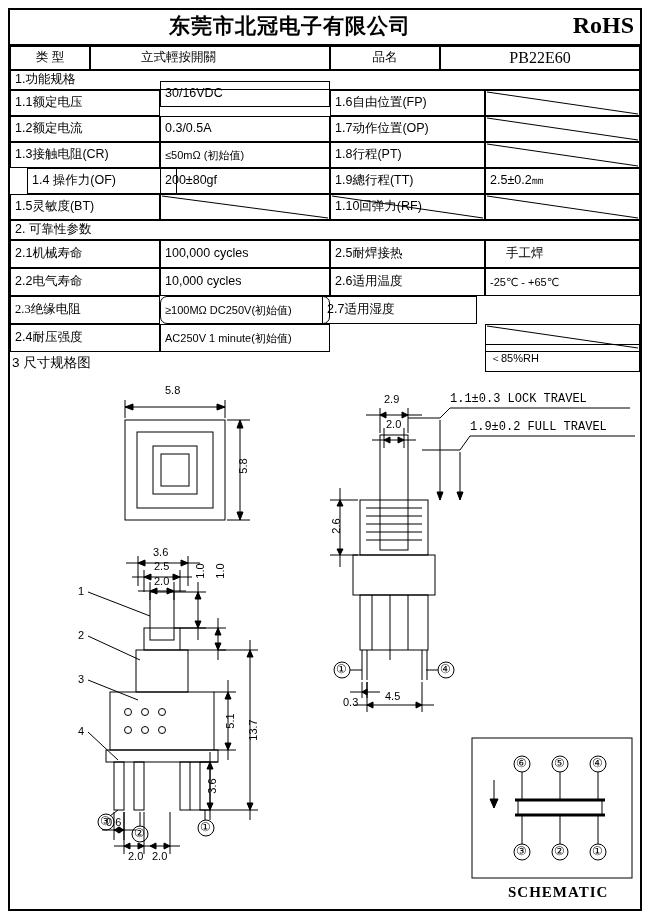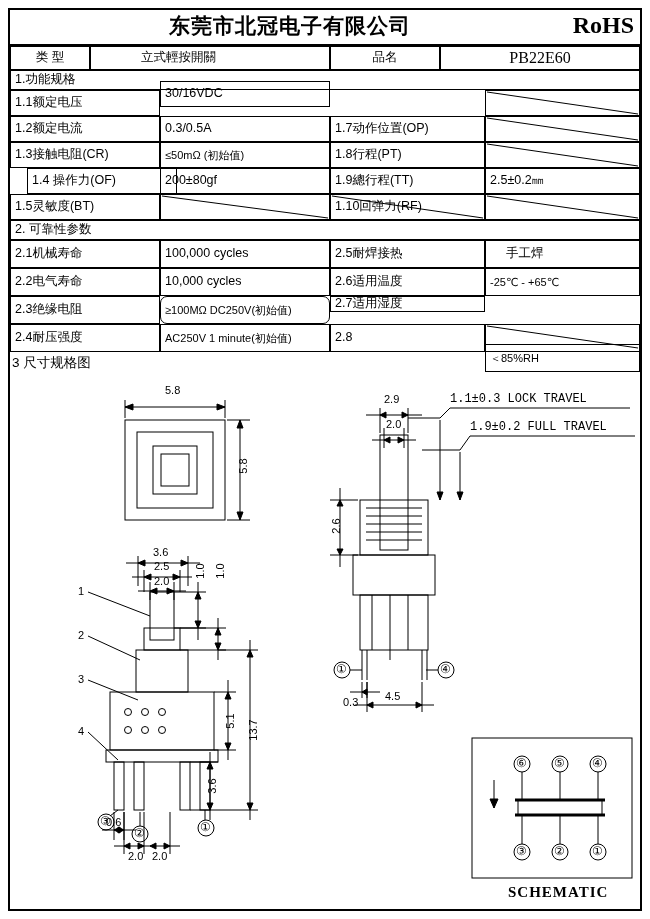--- a/index.html
+++ b/index.html
@@ -49,20 +49,23 @@
   <div class="cell" style="left:10px;top:70px;width:630px;height:20px;">
     <div class="in">1.功能规格</div>
   </div>
 
   <div class="cell" style="left:10px;top:90px;width:150px;height:26px;">
       <div class="in">1.1额定电压</div>
     </div>
   <div class="cell" style="left:160px;top:81px;width:170px;height:26px;padding-left:21px;">
       <div class="in">30/16VDC</div>
     </div>
+  <div class="cell" style="left:330px;top:90px;width:155px;height:26px;">
+      <div class="in">1.6自由位置(FP)</div>
+    </div>
   <div class="cell" style="left:485px;top:90px;width:155px;height:26px;">
       <div class="in"></div>
     </div>
 
   <div class="cell" style="left:10px;top:116px;width:150px;height:26px;">
       <div class="in">1.2额定电流</div>
     </div>
   <div class="cell" style="left:160px;top:116px;width:170px;height:26px;">
       <div class="in">0.3/0.5A</div>
     </div>
@@ -147,41 +150,38 @@
   <div class="cell" style="left:160px;top:268px;width:170px;height:28px;">
       <div class="in">10,000 cycles</div>
     </div>
   <div class="cell" style="left:330px;top:268px;width:155px;height:28px;">
       <div class="in">2.6适用温度</div>
     </div>
   <div class="cell" style="left:485px;top:268px;width:155px;height:28px;text-align:center;">
       <div class="in sm">-25℃ - +65℃</div>
     </div>
 
-  <div class="cell" style="left:10px;top:296px;width:150px;height:28px;">
+  <div class="cell" style="left:10px;top:296px;width:150px;height:28px;font-family:Liberation Serif, serif;">
       <div class="in">2.3绝缘电阻</div>
     </div>
   <div class="cell" style="left:160px;top:296px;width:170px;height:28px;border-radius:7px;">
       <div class="in sm">≥100MΩ DC250V(初始值)</div>
     </div>
-  <div class="cell" style="left:330px;top:296px;width:155px;height:16px;">
+  <div class="cell" style="left:322px;top:296px;width:155px;height:28px;">
       <div class="in">2.7适用湿度</div>
     </div>
   <div class="cell" style="left:485px;top:296px;width:155px;height:28px;margin-top:48px;">
       <div class="in sm">＜85%RH</div>
     </div>
 
   <div class="cell" style="left:10px;top:324px;width:150px;height:28px;">
       <div class="in">2.4耐压强度</div>
     </div>
   <div class="cell" style="left:160px;top:324px;width:170px;height:28px;">
       <div class="in sm">AC250V 1 minute(初始值)</div>
-    </div>
-  <div class="cell" style="left:330px;top:324px;width:155px;height:28px;">
-      <div class="in">2.8</div>
     </div>
   <div class="cell" style="left:485px;top:324px;width:155px;height:28px;">
       <div class="in"></div>
     </div>
 
   <div class="sec" style="left:12px;top:354px;">3 尺寸规格图</div>
 
   <div class="diagram">
     <svg width="630" height="550" viewBox="0 0 630 550">
       <g stroke="#000" fill="none" stroke-width="1">

